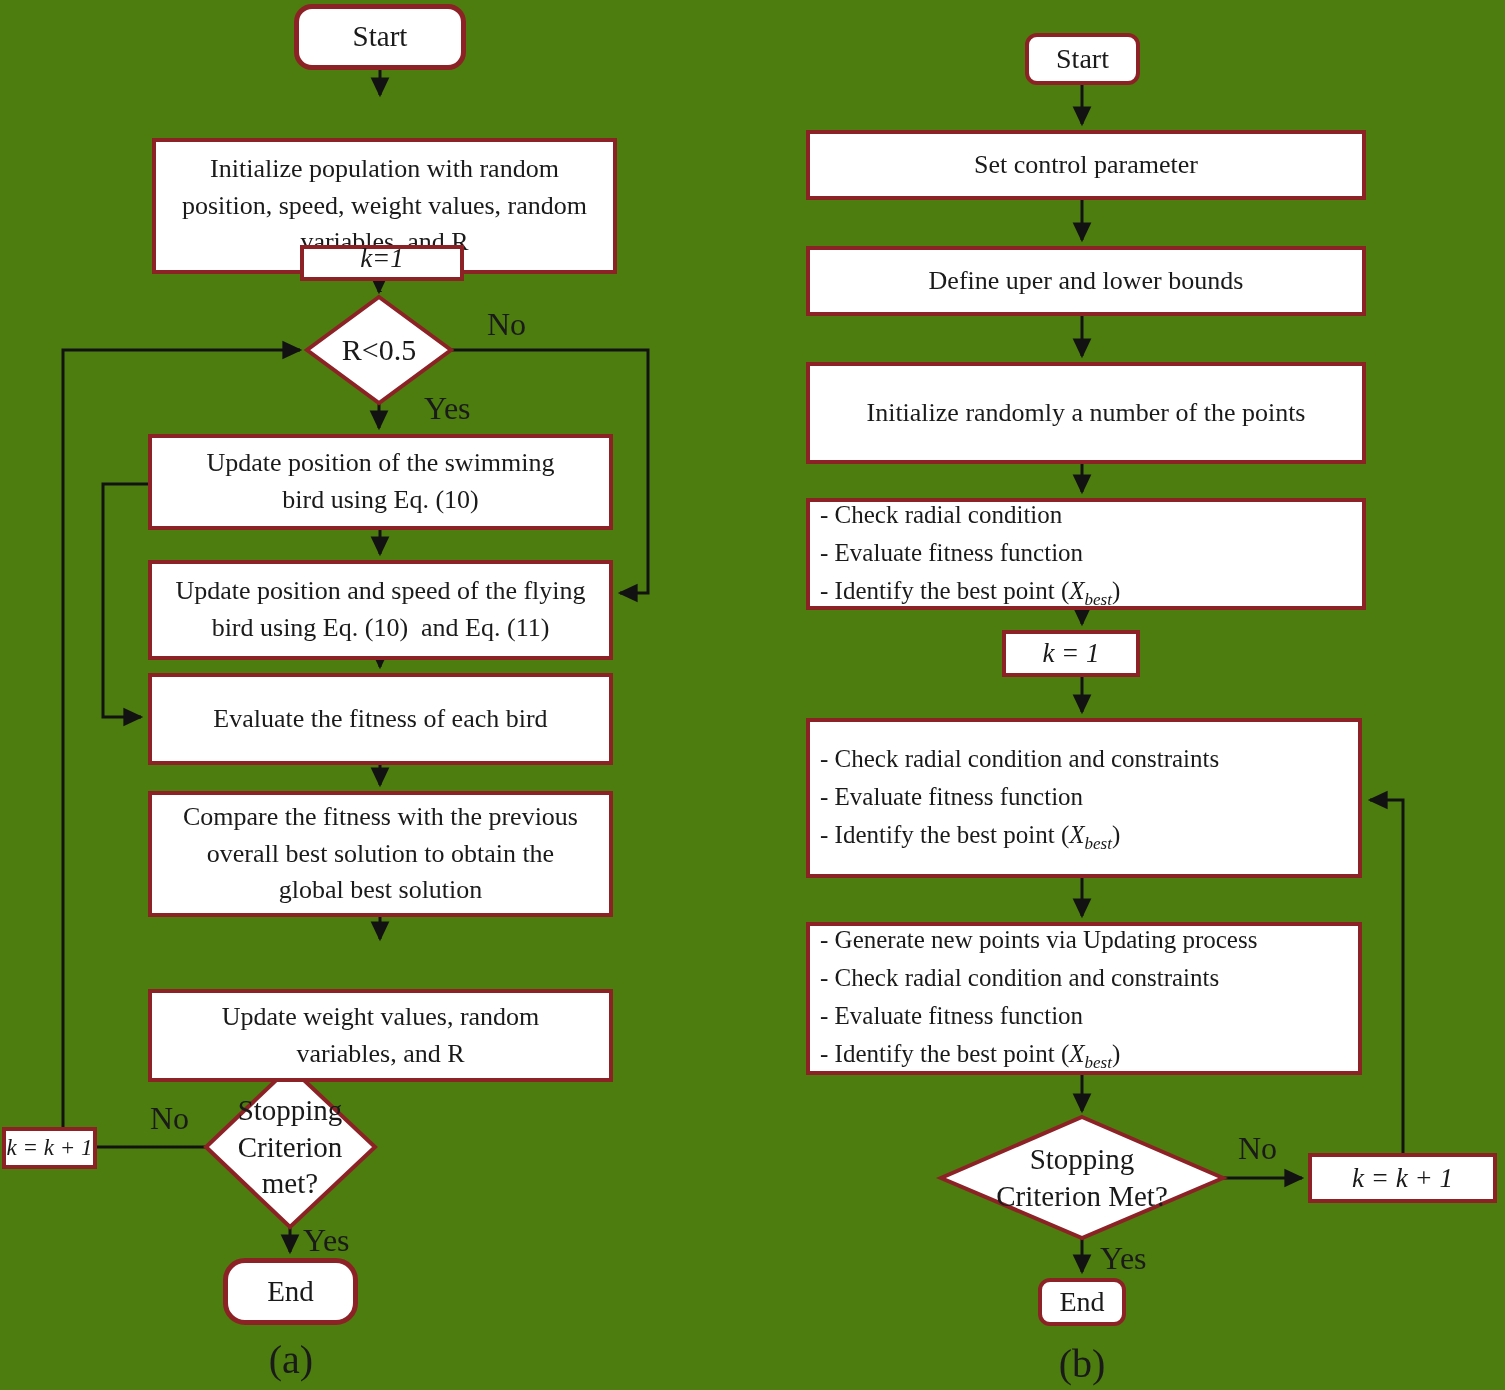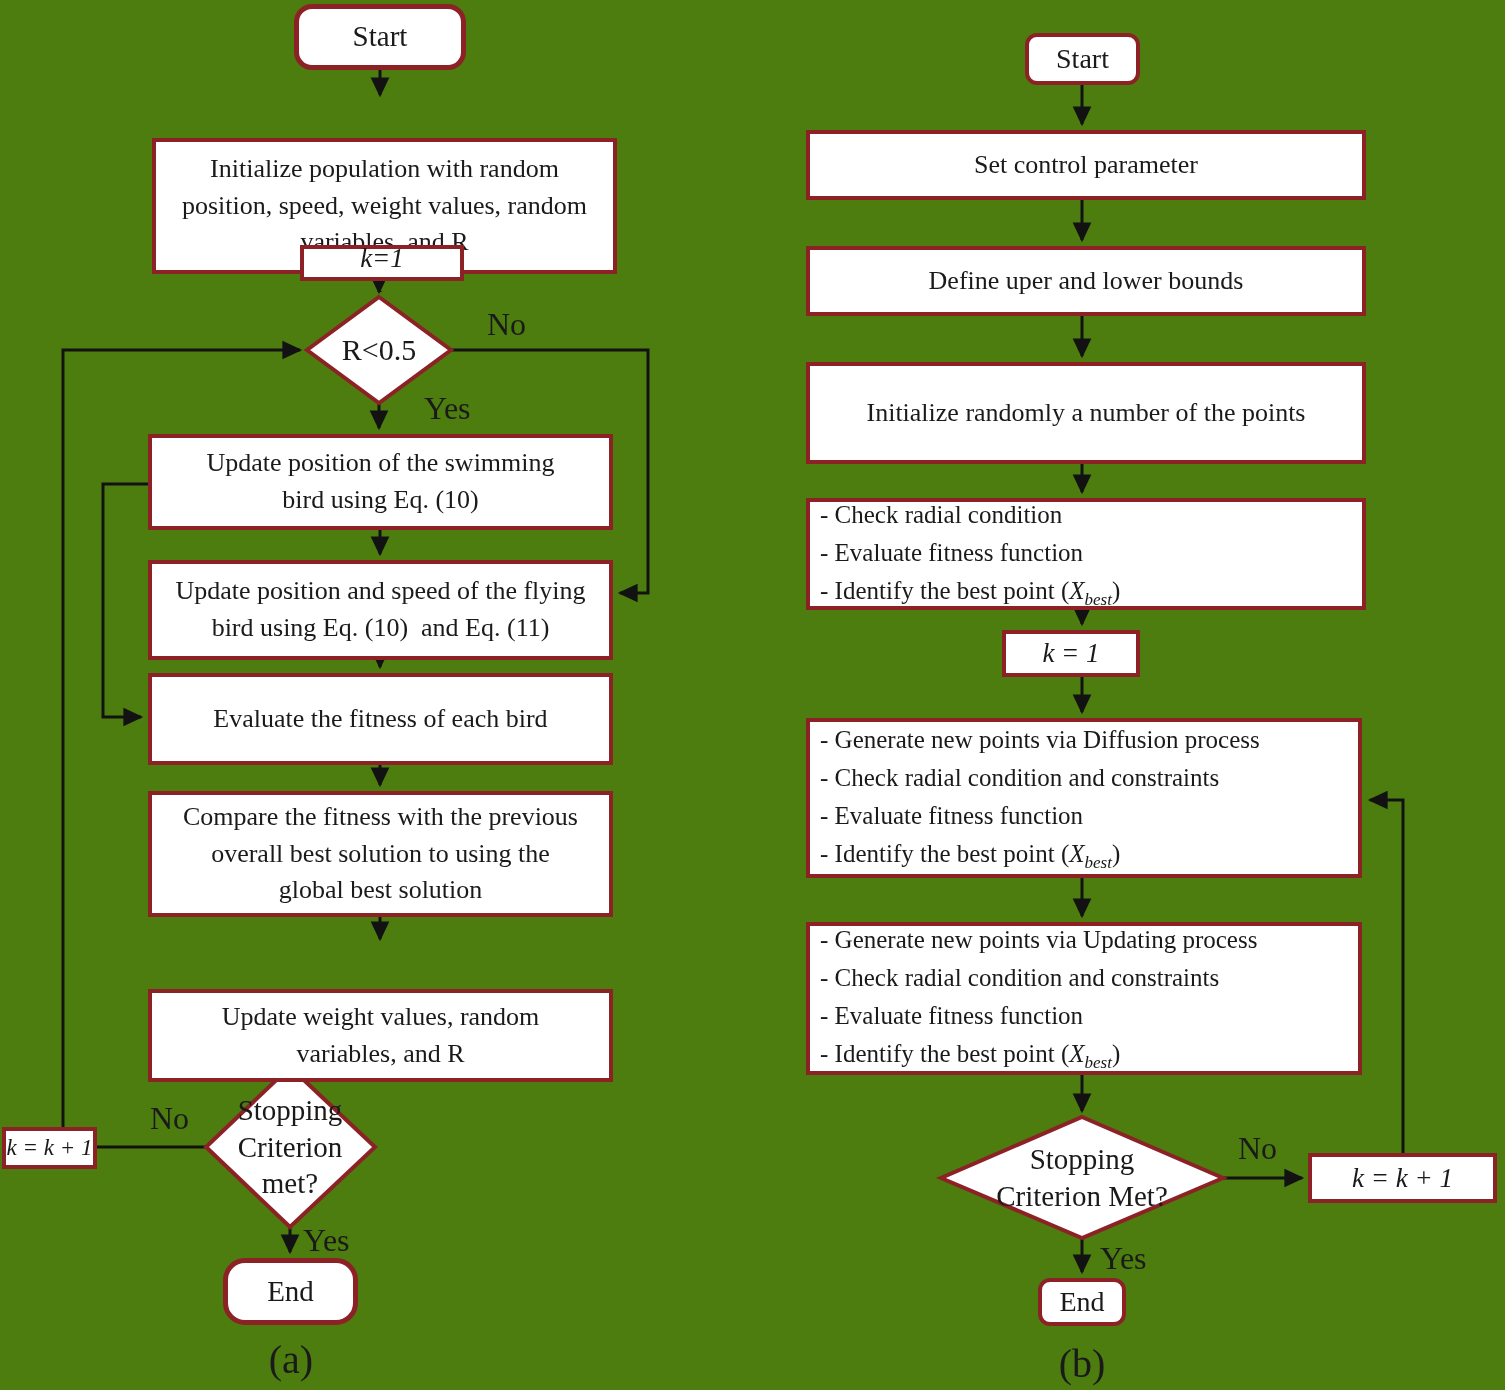--- a/index.html
+++ b/index.html
@@ -144,21 +144,21 @@
     <div class="line">Update position and speed of the flying</div>
     <div class="line">bird using Eq. (10)  and Eq. (11)</div>
   </div>
 
   <div class="box" id="a-eval">
     <div class="line">Evaluate the fitness of each bird</div>
   </div>
 
   <div class="box" id="a-comp">
     <div class="line">Compare the fitness with the previous</div>
-    <div class="line">overall best solution to using the</div>
+    <div class="line">overall best solution to obtain the</div>
     <div class="line">global best solution</div>
   </div>
 
   <div class="box" id="a-upd">
     <div class="line">Update weight values, random</div>
     <div class="line">variables, and R</div>
   </div>
 
   <div class="dtext" id="a-stext">
     <div class="line">Stopping</div>
@@ -199,21 +199,20 @@
     <div class="line">- Check radial condition</div>
     <div class="line">- Evaluate fitness function</div>
     <div class="line"><span>- Identify the best point (</span><span class="it">X</span><sub>best</sub><span>)</span></div>
   </div>
 
   <div class="box kbox" id="b-k1">
     <div class="line">k = 1</div>
   </div>
 
   <div class="box list" id="b-diff">
-    <div class="line">- Generate new points via Diffusion process</div>
     <div class="line">- Check radial condition and constraints</div>
     <div class="line">- Evaluate fitness function</div>
     <div class="line"><span>- Identify the best point (</span><span class="it">X</span><sub>best</sub><span>)</span></div>
   </div>
 
   <div class="box list" id="b-updt">
     <div class="line">- Generate new points via Updating process</div>
     <div class="line">- Check radial condition and constraints</div>
     <div class="line">- Evaluate fitness function</div>
     <div class="line"><span>- Identify the best point (</span><span class="it">X</span><sub>best</sub><span>)</span></div>

